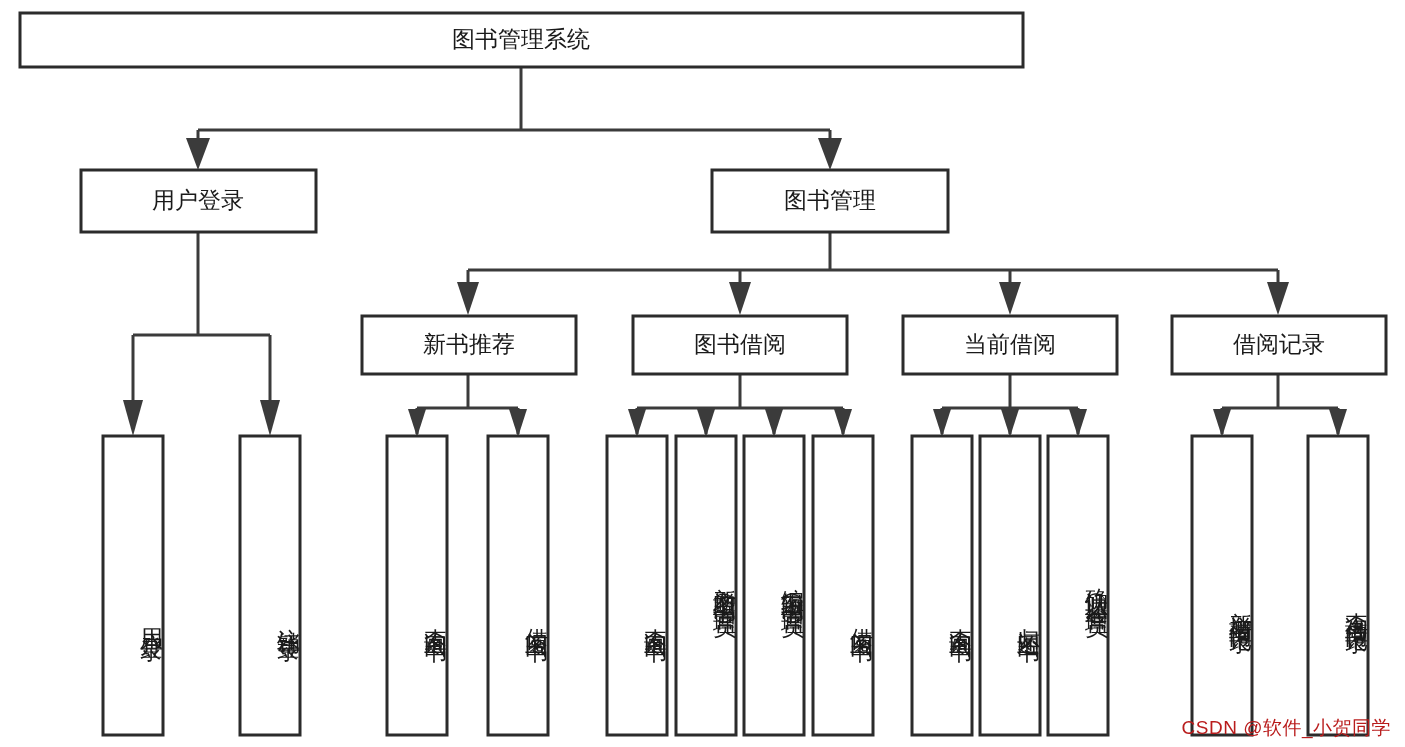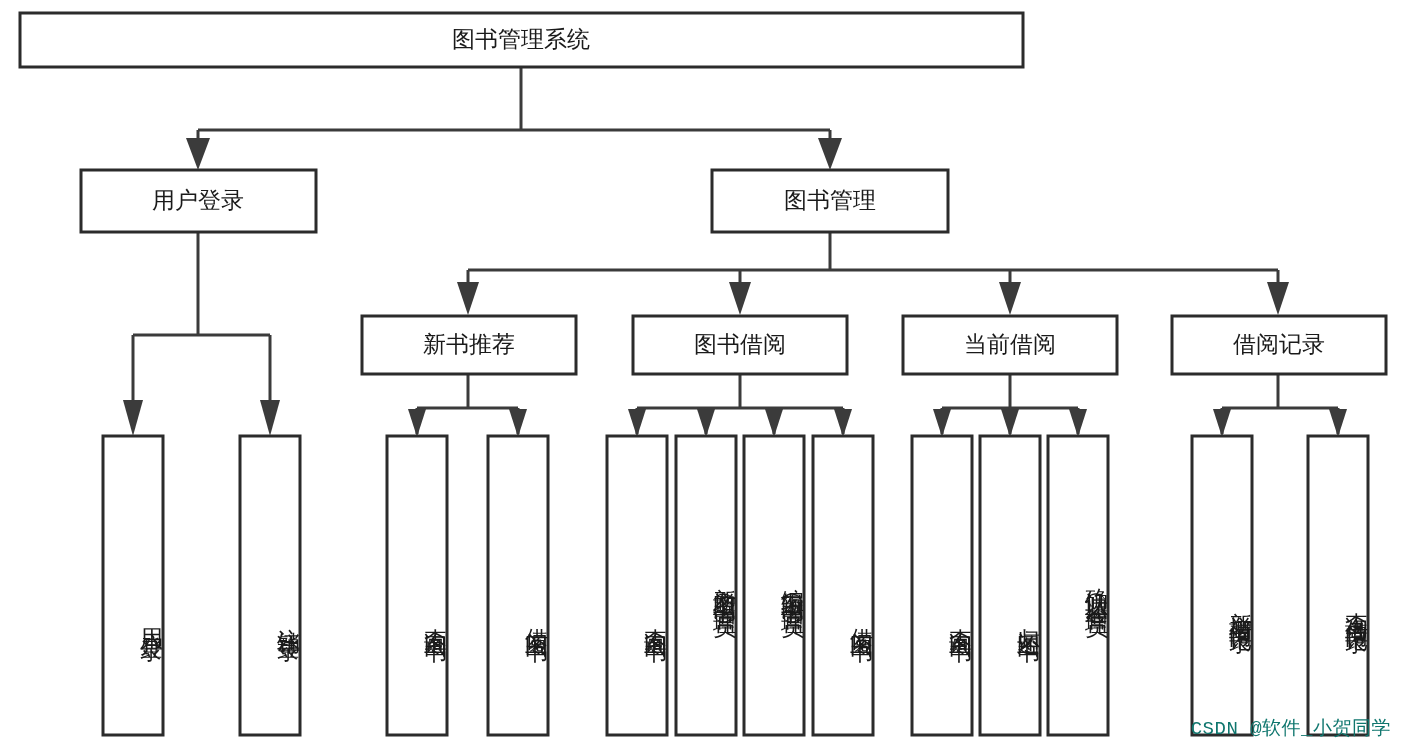--- a/index.html
+++ b/index.html
@@ -62,23 +62,23 @@
     display: flex;
     align-items: flex-start;
     justify-content: center;
     white-space: nowrap;
     pointer-events: none;
   }
   .watermark {
     position: absolute;
     right: 14px;
     bottom: 6px;
-    font-family: Liberation Mono, monospace;
+    font-family: Liberation Sans, sans-serif;
     font-size: 19px;
-    color: #0f766e;
+    color: #b91c1c;
     letter-spacing: 0.5px;
     white-space: nowrap;
   }
 </style>
 </head>
 <body>
 
 <div id="diagram-root">
 
   <svg class="flow" viewBox="0 0 1405 747">

